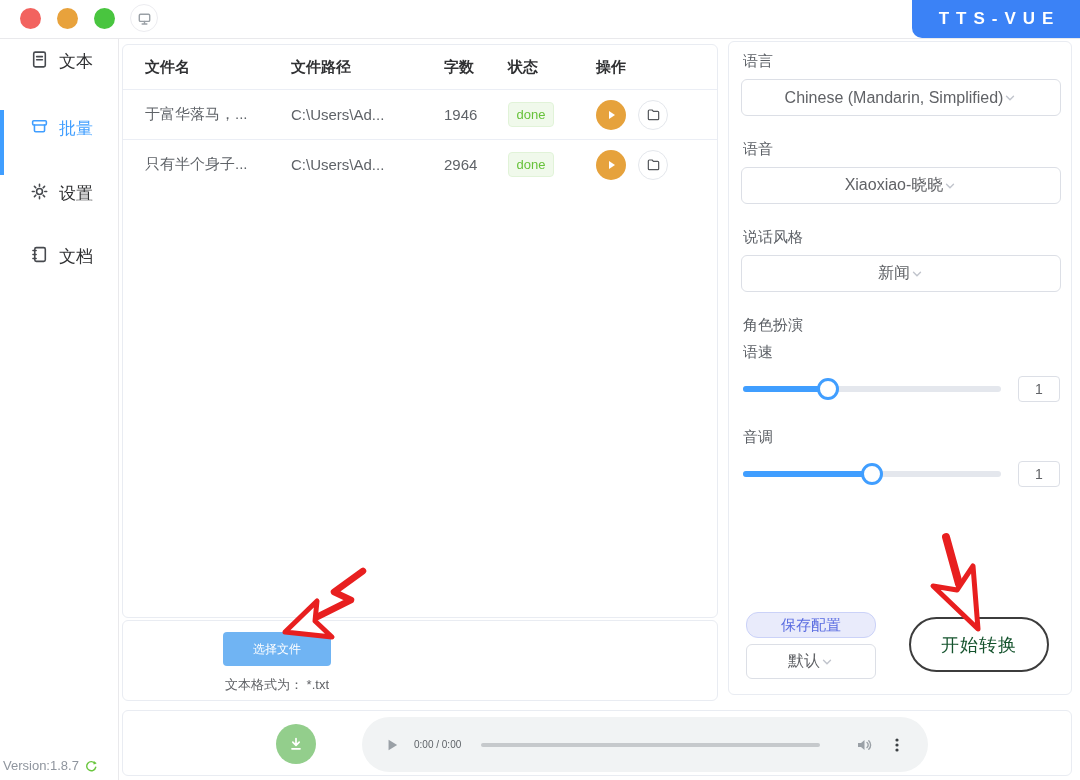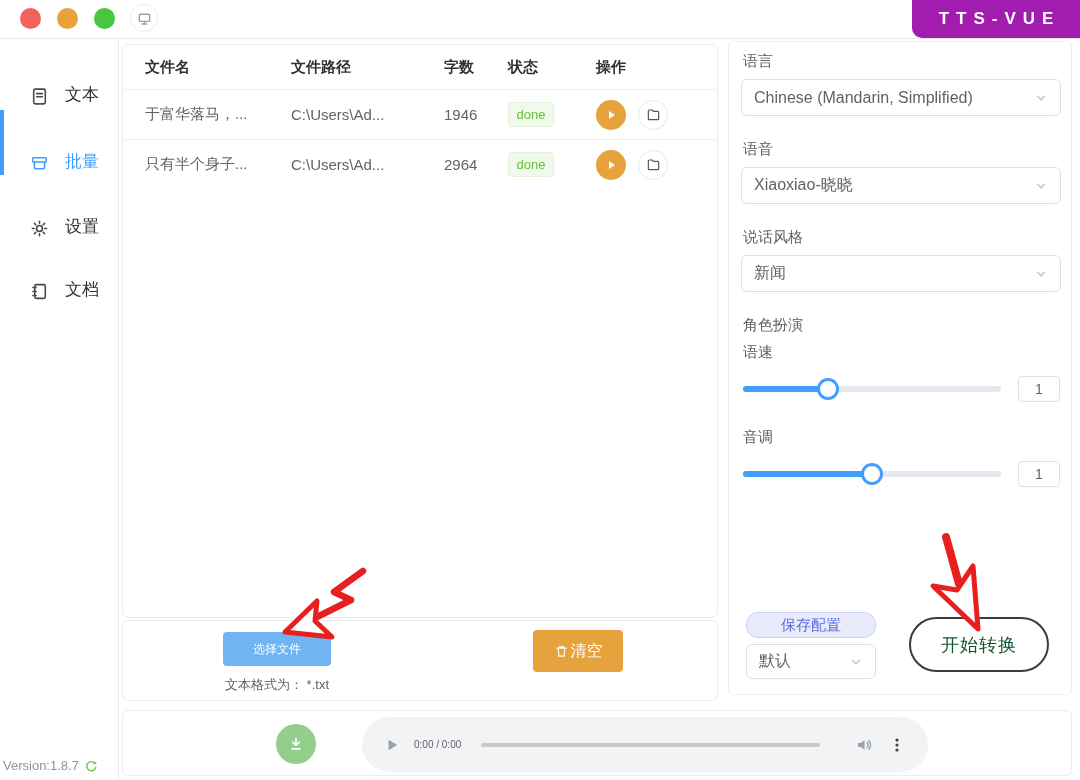--- a/index.html
+++ b/index.html
@@ -9,29 +9,29 @@
 
   
   .titlebar { position:absolute; left:0; top:0; width:1080px; height:39px;
     background:#fff; border-bottom:1px solid #e9e9ec; }
   .traffic { position:absolute; top:8px; width:21px; height:21px; border-radius:50%; }
   .t-red   { left:20px;  background:#f2635f; }
   .t-yellow{ left:57px;  background:#e8a23c; }
   .t-green { left:94px;  background:#49c53f; }
   .monitor-btn { position:absolute; left:130px; top:4px; width:28px; height:28px;
     border-radius:50%; border:1px solid #ececf0; display:flex; align-items:center; justify-content:center; background:#fff; }
-  .logo { position:absolute; right:0; top:0; width:168px; height:38px; background:#a21caf;
+  .logo { position:absolute; right:0; top:0; width:168px; height:38px; background:#3b82f6;
     border-bottom-left-radius:10px; color:#fff; font-weight:bold; font-size:17px;
     letter-spacing:7px; display:flex; align-items:center; justify-content:center; padding-left:7px; }
 
   
   .sidebar { position:absolute; left:0; top:39px; width:119px; height:741px;
     border-right:1px solid #e9e9ec; background:#fff; }
   .side-item { position:absolute; left:0; width:118px; height:56px; display:flex;
-    align-items:flex-end; gap:16px; padding-left:30px; cursor:pointer;
+    align-items:flex-start; gap:10px; padding-left:30px; cursor:pointer;
     font-size:17px; color:#303133; }
   .side-item.active { color:#409eff; }
   .active-bar { position:absolute; left:0; top:71px; width:4px; height:65px; background:#409eff; }
   .version { position:absolute; left:3px; top:758px; font-size:13px; color:#8f959e;
     display:flex; align-items:center; gap:5px; }
 
   
   .card { position:absolute; background:#fff; border:1px solid #e9ecf2; border-radius:6px; }
 
   
@@ -54,21 +54,21 @@
     background:#70b4f3; color:#fff; border:none; border-radius:4px; font-size:12px; cursor:pointer; }
   .format-hint { position:absolute; left:102px; top:55px; font-size:13px; color:#606266; }
   .btn-clear { position:absolute; left:410px; top:9px; width:90px; height:42px;
     background:#e6a23c; color:#fff; border:none; border-radius:4px; font-size:16px;
     display:flex; align-items:center; justify-content:center; gap:2px; cursor:pointer; }
 
   
   .voice-panel { left:728px; top:41px; width:344px; height:654px; padding:10px 10px 0 12px; }
   .grp-label { font-size:15px; color:#5c6066; margin:0 0 8px 2px; }
   .select-box { height:37px; border:1px solid #dcdfe6; border-radius:6px; background:#fff;
-    display:flex; align-items:center; justify-content:space-between; padding:0 12px;
+    display:flex; align-items:center; justify-content:center; padding:0 12px;
     font-size:16px; color:#606266; cursor:pointer; margin-bottom:24px; }
   .slider-row { display:flex; align-items:center; margin:14px 0 0 2px; height:26px; margin-bottom:26px; }
   .slider-track { position:relative; width:258px; height:6px; background:#e4e7ed; border-radius:3px; }
   .slider-fill { position:relative; height:6px; background:#409eff; border-radius:3px; }
   .slider-handle { position:absolute; right:-11px; top:-8px; width:22px; height:22px;
     background:#fff; border:3px solid #409eff; border-radius:50%; cursor:pointer; }
   .slider-value { margin-left:17px; width:42px; height:26px; border:1px solid #dcdfe6;
     border-radius:4px; font-size:14px; color:#606266; display:flex; align-items:center; justify-content:center; }
   .btn-saveconf { position:absolute; left:17px; top:570px; width:130px; height:26px;
     background:#e9ebfb; border:1px solid #cbd2f8; border-radius:12px; color:#5a6ce1;
@@ -189,26 +189,20 @@
             <path d="M2.5 12.5 V4.2 a1 1 0 0 1 1 -1 h3 l1.4 1.5 h4.6 a1 1 0 0 1 1 1 v6.8 a1 1 0 0 1 -1 1 h-9 a1 1 0 0 1 -1 -1 z"></path>
           </svg>
         </button>
       </span>
     </div>
   </section>
 
   <section class="card actions-card">
     <button class="btn-select">选择文件</button>
     <div class="format-hint">文本格式为： *.txt</div>
-    <button class="btn-clear">
-      <svg width="15" height="15" viewBox="0 0 16 16" fill="none" stroke="#fff" stroke-width="1.3" stroke-linecap="round">
-        <path d="M3 4.5 h10 M6 4.5 V3 h4 v1.5 M4.5 4.5 l.7 8.5 h5.6 l.7 -8.5"></path>
-      </svg>
-      <span>清空</span>
-    </button>
   </section>
 
   <section class="card voice-panel">
 
     <div class="grp-label">语言</div>
     <div class="select-box">
       <span>Chinese (Mandarin, Simplified)</span>
       <svg width="14" height="14" viewBox="0 0 16 16" fill="none" stroke="#c0c4cc" stroke-width="1.6" stroke-linecap="round">
           <path d="M4 6 l4 4 4 -4"></path>
         </svg>

